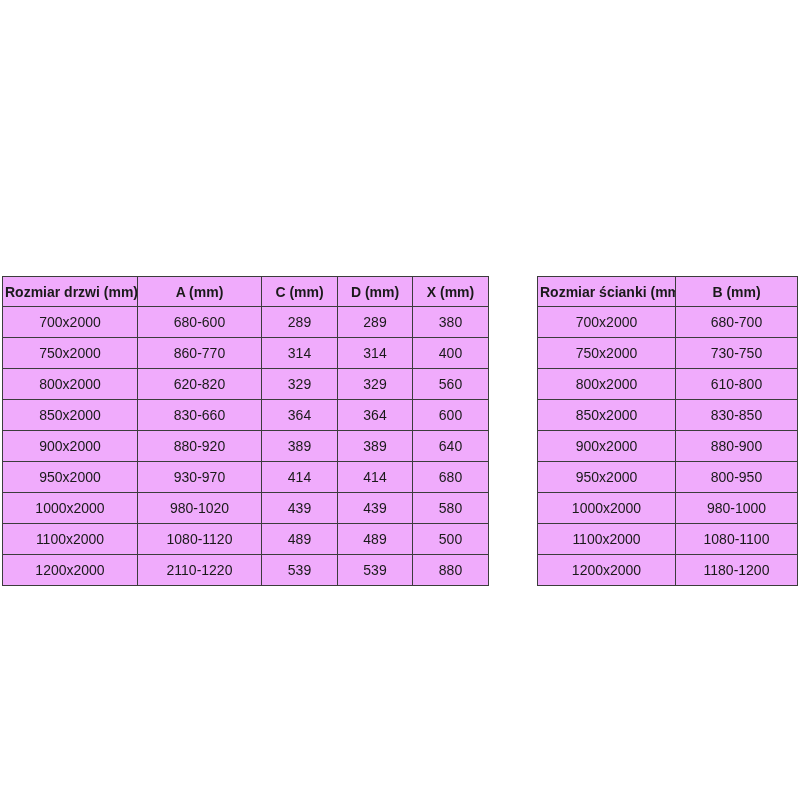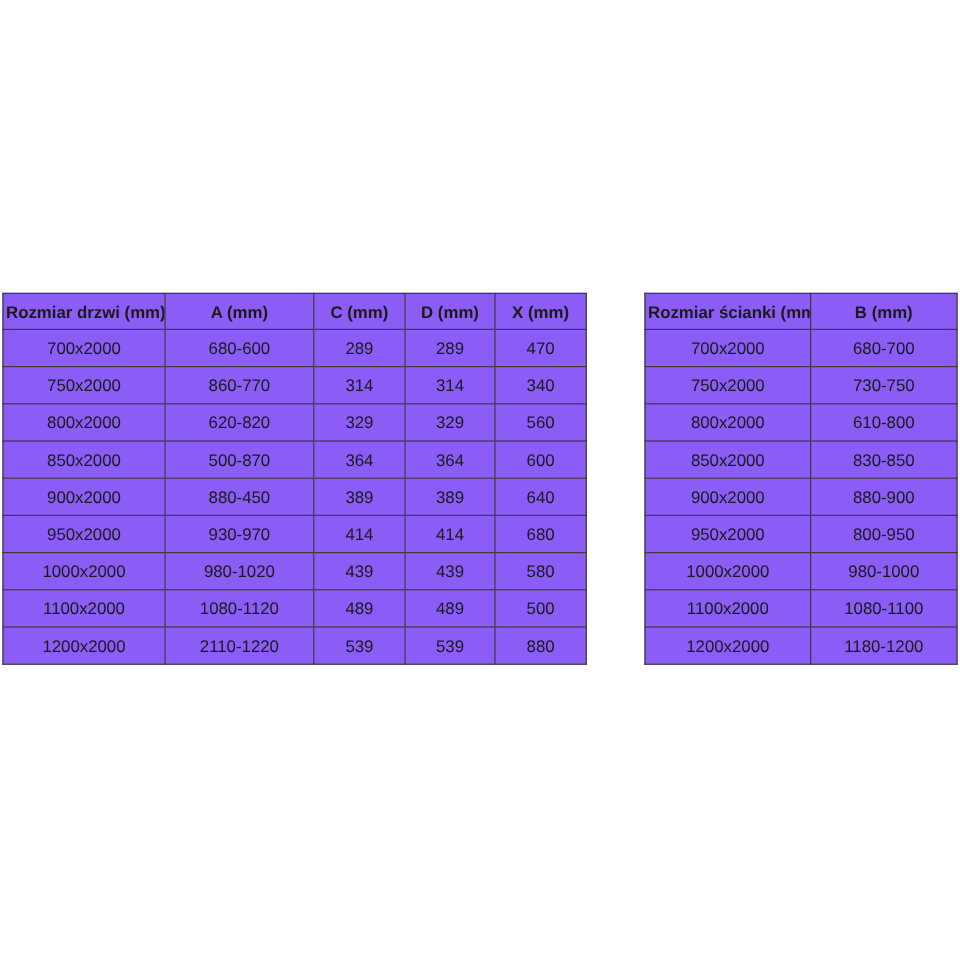--- a/index.html
+++ b/index.html
@@ -13,21 +13,22 @@
   .page {
     position: relative;
     width: 800px;
     height: 800px;
     background: #ffffff;
   }
   table.spec {
     position: absolute;
     border-collapse: collapse;
     table-layout: fixed;
-    background: #8b5cf6;
+    background: #f0abfc;
+    margin-top: 32px;
   }
   table.spec th, table.spec td {
     border: 1px solid #3c3c3c;
     text-align: center;
     vertical-align: middle;
     color: #1a1a1a;
     font-size: 14px;
     padding: 0 2px;
     overflow: hidden;
     white-space: nowrap;
@@ -79,46 +80,46 @@
           <th>D (mm)</th>
           <th>X (mm)</th>
         </tr>
     </thead>
     <tbody>
         <tr>
           <td>700x2000</td>
           <td>680-600</td>
           <td>289</td>
           <td>289</td>
-          <td>470</td>
+          <td>380</td>
         </tr>
         <tr>
           <td>750x2000</td>
           <td>860-770</td>
           <td>314</td>
           <td>314</td>
-          <td>340</td>
+          <td>400</td>
         </tr>
         <tr>
           <td>800x2000</td>
           <td>620-820</td>
           <td>329</td>
           <td>329</td>
           <td>560</td>
         </tr>
         <tr>
           <td>850x2000</td>
-          <td>500-870</td>
+          <td>830-660</td>
           <td>364</td>
           <td>364</td>
           <td>600</td>
         </tr>
         <tr>
           <td>900x2000</td>
-          <td>880-450</td>
+          <td>880-920</td>
           <td>389</td>
           <td>389</td>
           <td>640</td>
         </tr>
         <tr>
           <td>950x2000</td>
           <td>930-970</td>
           <td>414</td>
           <td>414</td>
           <td>680</td>

